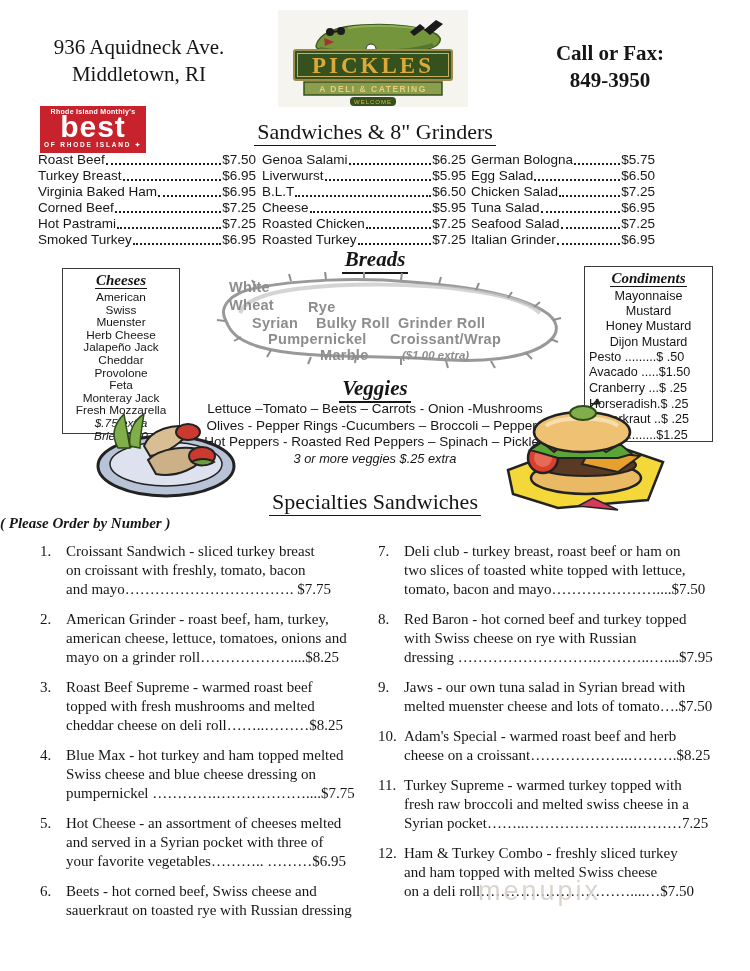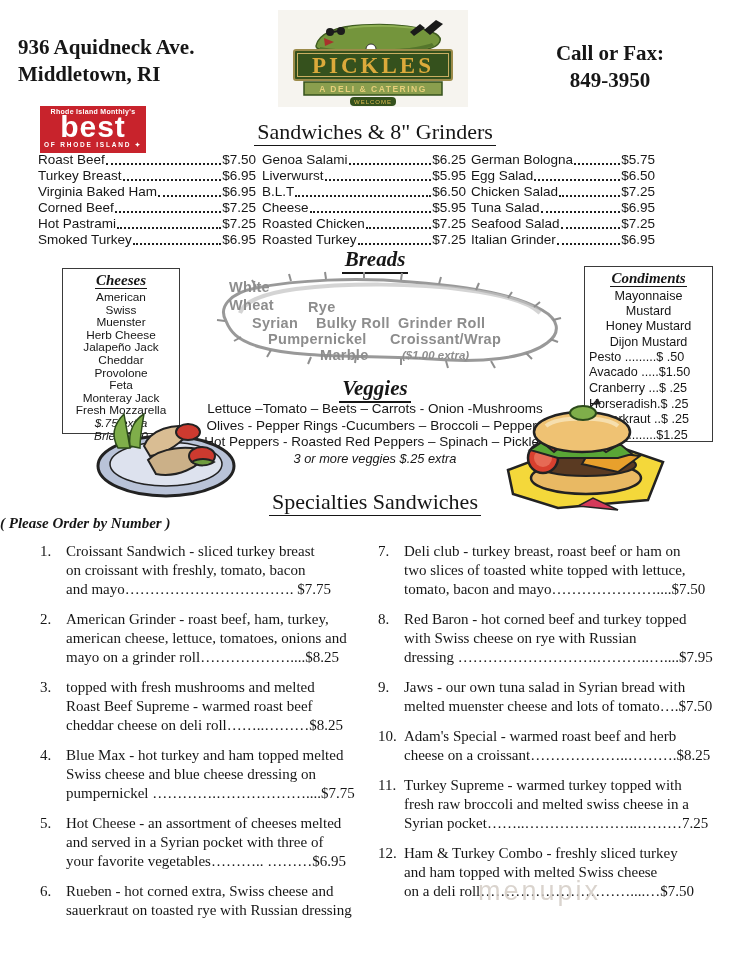--- a/index.html
+++ b/index.html
@@ -1,21 +1,21 @@
 <!DOCTYPE html>
 <html><head>
 <meta charset="utf-8">
 <style>
   * { margin:0; padding:0; box-sizing:border-box; }
   html,body { background:#ffffff; }
   body { width:750px; height:971px; position:relative; font-family:"Liberation Sans", sans-serif; color:#161616; overflow:hidden; }
 
   
-  .address { position:absolute; left:18px; top:34px; width:242px; text-align:left;
-    font-family:"Liberation Serif", serif; font-weight:bold; font-size:21px; line-height:27px; }
+  .address { position:absolute; left:18px; top:34px; width:242px; text-align:center;
+    font-family:"Liberation Serif", serif; font-weight:normal; font-size:21px; line-height:27px; }
   .callfax { position:absolute; left:494px; top:40px; width:232px; text-align:center;
     font-family:"Liberation Serif", serif; font-weight:bold; font-size:21px; line-height:27px; }
   .logo-box { position:absolute; left:278px; top:10px; width:190px; height:97px; }
 
   
   .best-badge { position:absolute; left:40px; top:106px; width:106px; height:47px;
     background:#c8232c; color:#fff; text-align:center; overflow:hidden; }
   .bb-top { font-size:7px; font-weight:bold; padding-top:2px; letter-spacing:.3px; }
   .bb-main { font-size:30px; font-weight:bold; line-height:25px; letter-spacing:1px; margin-top:-1px; }
   .bb-bottom { font-size:6.5px; letter-spacing:1.8px; font-weight:bold; margin-top:2px; }
@@ -421,22 +421,22 @@
         <div class="spec-line">American Grinder - roast beef, ham, turkey,</div>
           <div class="spec-line">american cheese, lettuce, tomatoes, onions and</div>
           <div class="spec-line">mayo on a grinder roll………………....$8.25</div>
         </div>
       </div>
 
       <div class="spec-item">
         <span class="spec-num">3.</span>
         <div class="spec-lines">
 
-        <div class="spec-line">topped with fresh mushrooms and melted</div>
-          <div class="spec-line">Roast Beef Supreme - warmed roast beef</div>
+        <div class="spec-line">Roast Beef Supreme - warmed roast beef</div>
+          <div class="spec-line">topped with fresh mushrooms and melted</div>
           <div class="spec-line">cheddar cheese on deli roll……..………$8.25</div>
         </div>
       </div>
 
       <div class="spec-item">
         <span class="spec-num">4.</span>
         <div class="spec-lines">
 
         <div class="spec-line">Blue Max - hot turkey and ham topped melted</div>
           <div class="spec-line">Swiss cheese and blue cheese dressing on</div>
@@ -451,21 +451,21 @@
         <div class="spec-line">Hot Cheese - an assortment of cheeses melted</div>
           <div class="spec-line">and served in a Syrian pocket with three of</div>
           <div class="spec-line">your favorite vegetables……….. ………$6.95</div>
         </div>
       </div>
 
       <div class="spec-item">
         <span class="spec-num">6.</span>
         <div class="spec-lines">
 
-        <div class="spec-line">Rueben - hot corned extra, Swiss cheese and</div>
+        <div class="spec-line">Beets - hot corned beef, Swiss cheese and</div>
           <div class="spec-line">sauerkraut on toasted rye with Russian dressing</div>
         </div>
       </div>
     </div>
   <div class="spec-col-right">
 
       <div class="spec-item">
         <span class="spec-num">7.</span>
         <div class="spec-lines">
 

